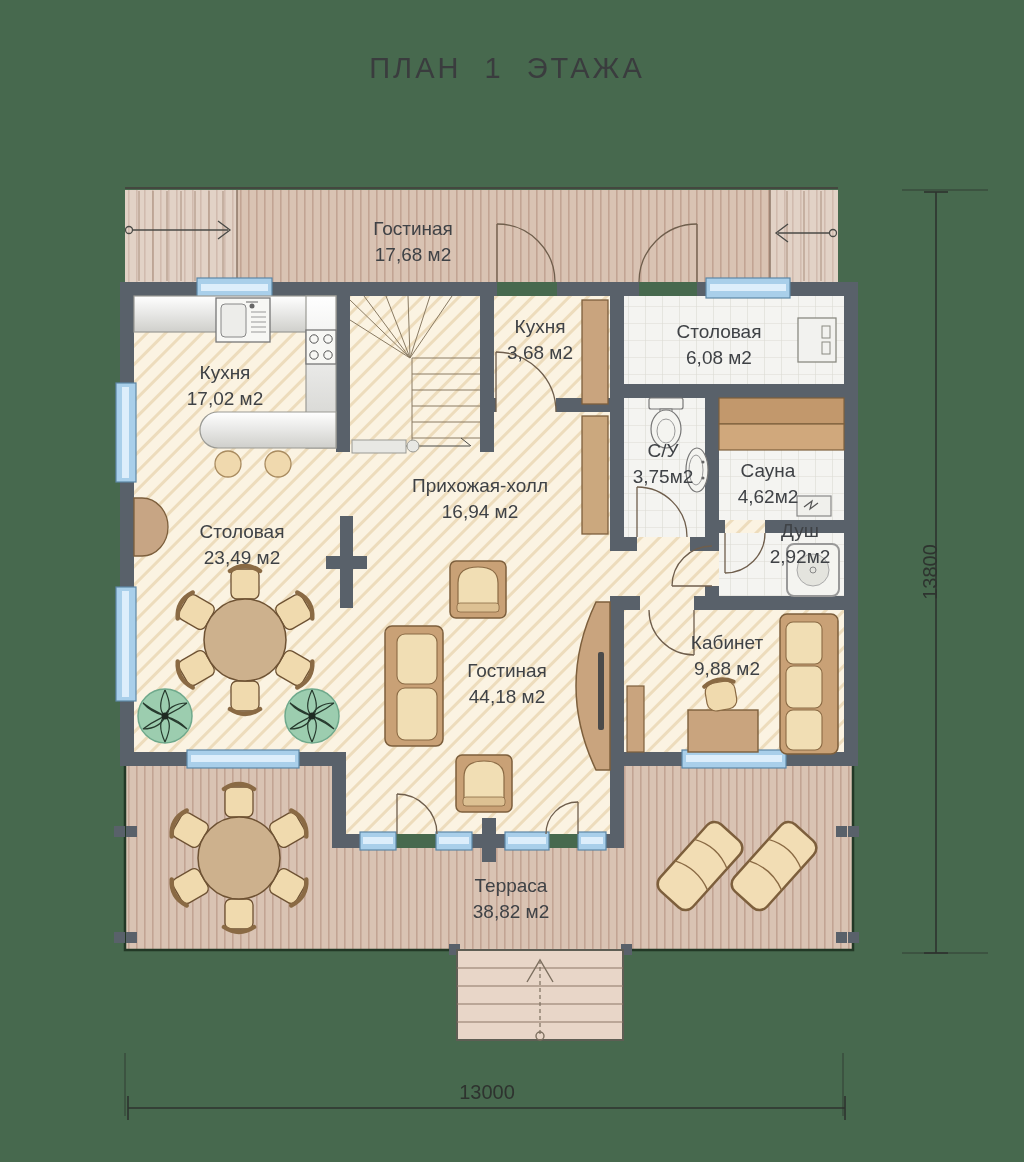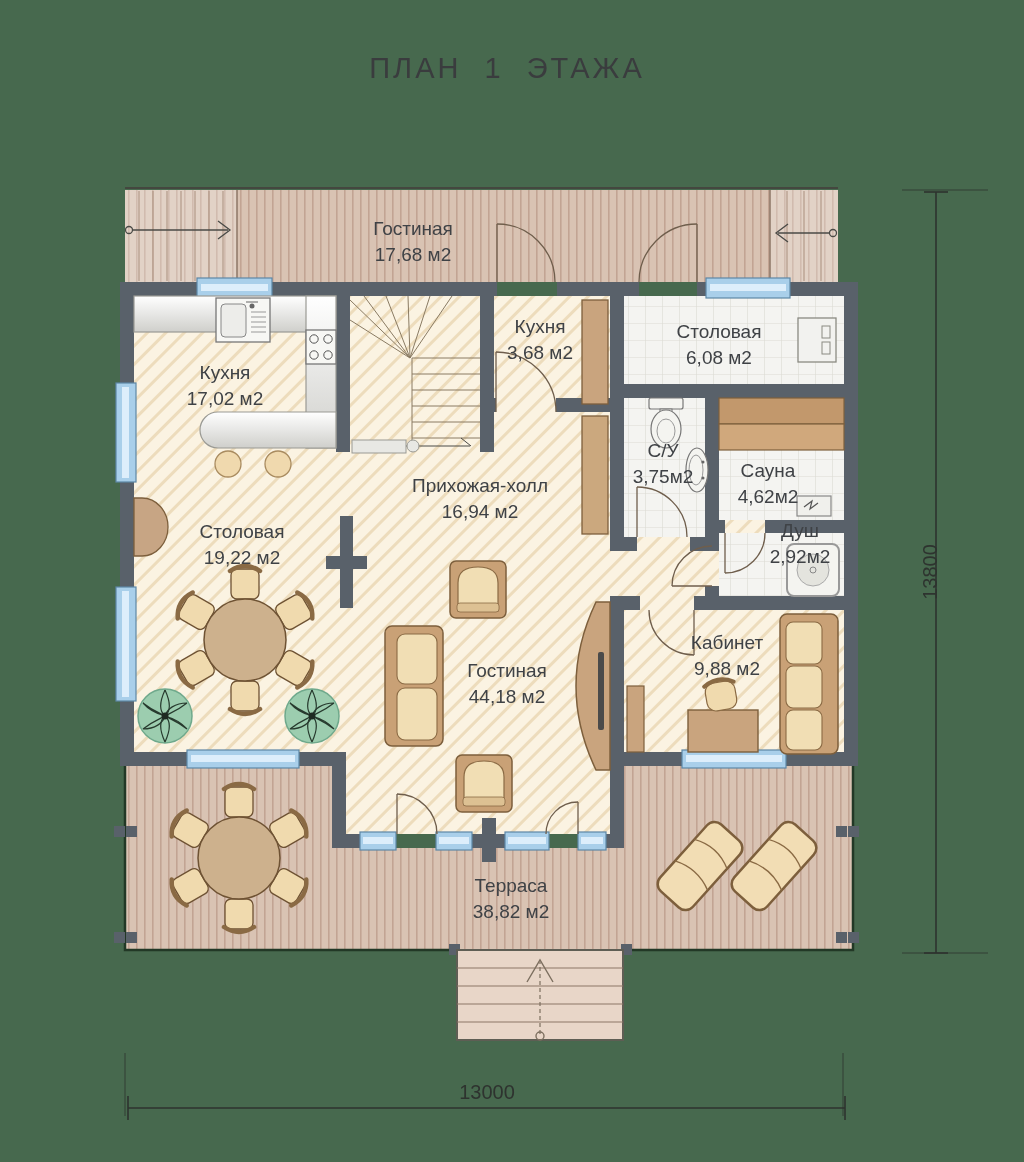--- a/index.html
+++ b/index.html
@@ -434,21 +434,21 @@
 <div class="lbl" style="left:800px;top:544px">
   <span>Душ</span>
   <span>2,92м2</span>
 </div>
 <div class="lbl" style="left:480px;top:499px">
   <span>Прихожая-холл</span>
   <span>16,94 м2</span>
 </div>
 <div class="lbl" style="left:242px;top:545px">
   <span>Столовая</span>
-  <span>19,22 м2</span>
+  <span>23,49 м2</span>
 </div>
 <div class="lbl" style="left:507px;top:684px">
   <span>Гостиная</span>
   <span>44,18 м2</span>
 </div>
 <div class="lbl" style="left:727px;top:656px">
   <span>Кабинет</span>
   <span>9,88 м2</span>
 </div>
 <div class="lbl" style="left:511px;top:899px">

